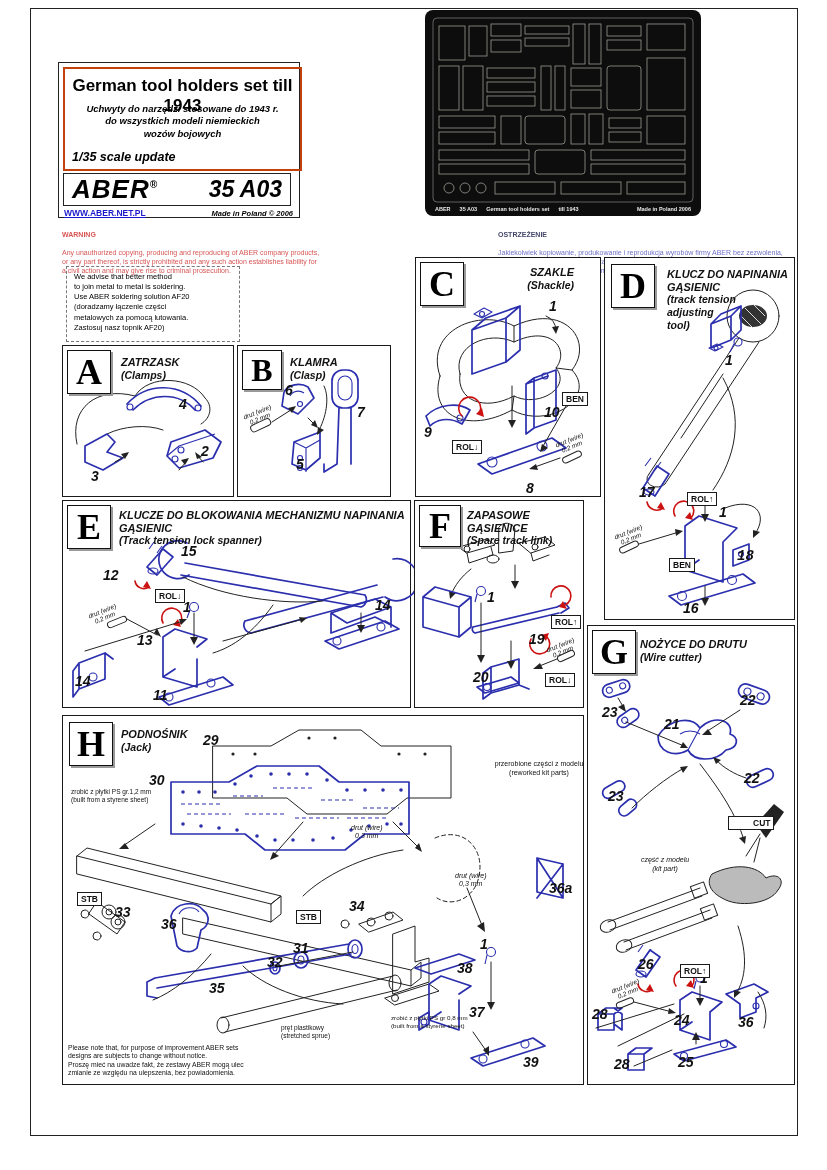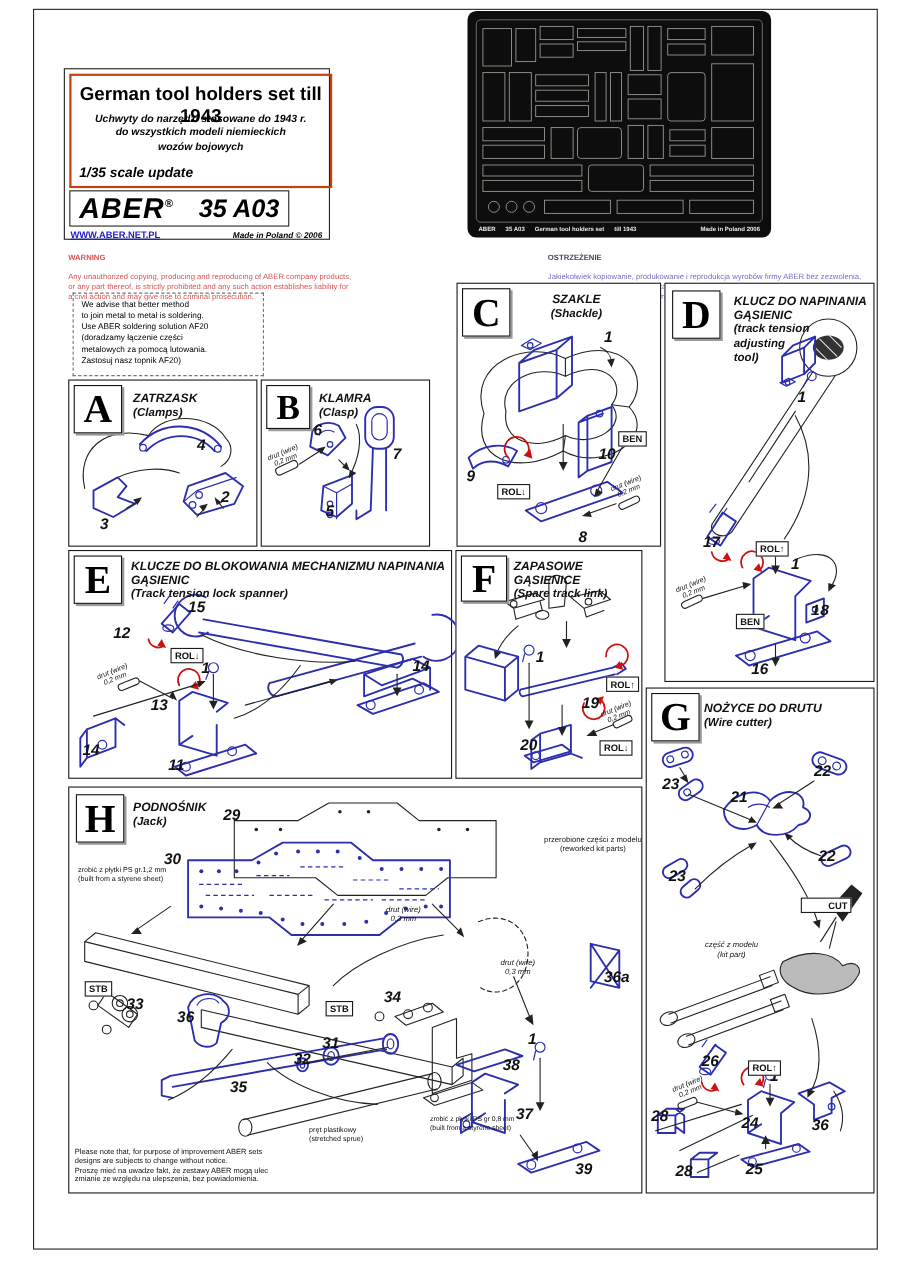--- a/index.html
+++ b/index.html
@@ -19,21 +19,21 @@
               line-height:1.15; transform:rotate(-22deg); white-space:nowrap; }
   .smallnote { position:absolute; font:7px "Liberation Sans", sans-serif; color:#111; white-space:pre-line; line-height:1.25; }
   .svgart { position:absolute; left:0; top:0; }
 
   
   #hdr { position:absolute; left:58px; top:62px; width:242px; height:156px; border:1.5px solid #222; }
   #hdr-title-box { position:absolute; left:4px; top:4px; width:239px; height:104px; border:2px solid #c2410c; }
   #hdr-title { position:absolute; left:0; top:7px; width:100%; text-align:center; font:bold 17px "Liberation Sans", sans-serif; }
   #hdr-sub { position:absolute; left:0; top:34px; width:100%; text-align:center; font:italic bold 9.5px "Liberation Sans", sans-serif; white-space:pre-line; line-height:1.3; }
   #hdr-scale { position:absolute; left:7px; bottom:5px; font:italic bold 12.5px "Liberation Sans", sans-serif; }
-  #brand-row { position:absolute; left:4px; top:110px; width:200px; height:33px; border:1px solid #222; display:flex; align-items:center; justify-content:space-between; padding:0 8px; }
+  #brand-row { position:absolute; left:4px; top:110px; width:228px; height:33px; border:1px solid #222; display:flex; align-items:center; justify-content:space-between; padding:0 8px; }
   #brand { font:italic bold 26px "Liberation Sans", sans-serif; letter-spacing:1px; }
   #brand sup { font-size:10px; }
   #code { font:italic bold 23px "Liberation Sans", sans-serif; }
   #url { position:absolute; left:5px; top:145px; font:bold 8.5px "Liberation Sans", sans-serif; color:#1a1acc; text-decoration:underline; }
   #made { position:absolute; right:6px; top:146px; font:italic bold 7.5px "Liberation Sans", sans-serif; }
 
   
   #warn-en { position:absolute; left:62px; top:221px; width:380px; font:7px "Liberation Sans", sans-serif; color:#d85555; line-height:1.3; white-space:pre-line; }
   #warn-en .h { font-weight:bold; }
   #warn-pl { position:absolute; left:498px; top:221px; width:300px; font:7px "Liberation Sans", sans-serif; color:#7070c8; line-height:1.3; white-space:pre-line; }
@@ -232,21 +232,21 @@
         <polygon class="bkf" points="96,170 92,162 100,162"></polygon>
       <path class="bk" d="M150,148 l-24,42"></path>
         <polygon class="bkf" points="124,194 126,186 132,190"></polygon>
       <path class="bk" d="M130,58 a16,16 0 0 1 10,14"></path>
         <polygon class="bkf" points="140,76 136,69 143,68"></polygon>
       <rect class="bk" x="146" y="196" width="20" height="6" rx="3" transform="rotate(-25 156 199)"></rect>
       <path class="bk" d="M144,200 L116,210"></path>
         <polygon class="bkf" points="113,211 120,206 122,212"></polygon>
     </svg>
     <div class="letterbox" style="left:4px; top:4px;">C</div>
-    <div class="sectitle" style="left:58px; top:8px; width:100px; text-align:center;"><span>SZAKLE</span><br><span class="en">(Shackle)</span></div>
+    <div class="sectitle" style="left:58px; top:8px; width:100px; text-align:right;"><span>SZAKLE</span><br><span class="en">(Shackle)</span></div>
     <div class="partnum" style="left:133px; top:40px;">1</div>
     <div class="partnum" style="left:8px; top:166px;">9</div>
     <div class="partnum" style="left:128px; top:146px;">10</div>
     <div class="partnum" style="left:110px; top:222px;">8</div>
     <div class="tag" style="left:146px; top:134px;">BEN</div>
     <div class="tag" style="left:36px; top:182px;">ROL↓</div>
     <div class="wirenote" style="left:140px; top:178px;"><span>drut (wire)</span><br><span>0,2 mm</span></div>
   </div>
 
   <div class="secbox" style="left:604px; top:257px; width:191px; height:363px;">
@@ -332,21 +332,21 @@
         <polygon class="bkf" points="131,144 127,136 135,136"></polygon>
       <path class="bk" d="M298,112 v16"></path>
         <polygon class="bkf" points="298,132 294,124 302,124"></polygon>
       <path class="bk" d="M210,104 C190,132 170,146 150,152"></path>
       <rect class="bk" x="44" y="118" width="20" height="6" rx="3" transform="rotate(-22 54 121)"></rect>
       <path class="bk" d="M64,118 L94,134"></path>
         <polygon class="bkf" points="98,136 91,132 94,127"></polygon>
     </svg>
     <div class="letterbox" style="left:4px; top:4px;">E</div>
     <div class="sectitle" style="left:56px; top:8px; width:290px;"><span>KLUCZE DO BLOKOWANIA MECHANIZMU NAPINANIA GĄSIENIC</span><br><span class="en">(Track tension lock spanner)</span></div>
-    <div class="partnum" style="left:108px; top:42px;">15</div>
+    <div class="partnum" style="left:118px; top:42px;">15</div>
     <div class="partnum" style="left:40px; top:66px;">12</div>
     <div class="partnum" style="left:120px; top:98px;">1</div>
     <div class="partnum" style="left:74px; top:131px;">13</div>
     <div class="partnum" style="left:12px; top:172px;">14</div>
     <div class="partnum" style="left:90px; top:186px;">11</div>
     <div class="partnum" style="left:312px; top:96px;">14</div>
     <div class="tag" style="left:92px; top:88px;">ROL↓</div>
     <div class="wirenote" style="left:26px; top:106px;"><span>drut (wire)</span><br><span>0,2 mm</span></div>
   </div>
 

